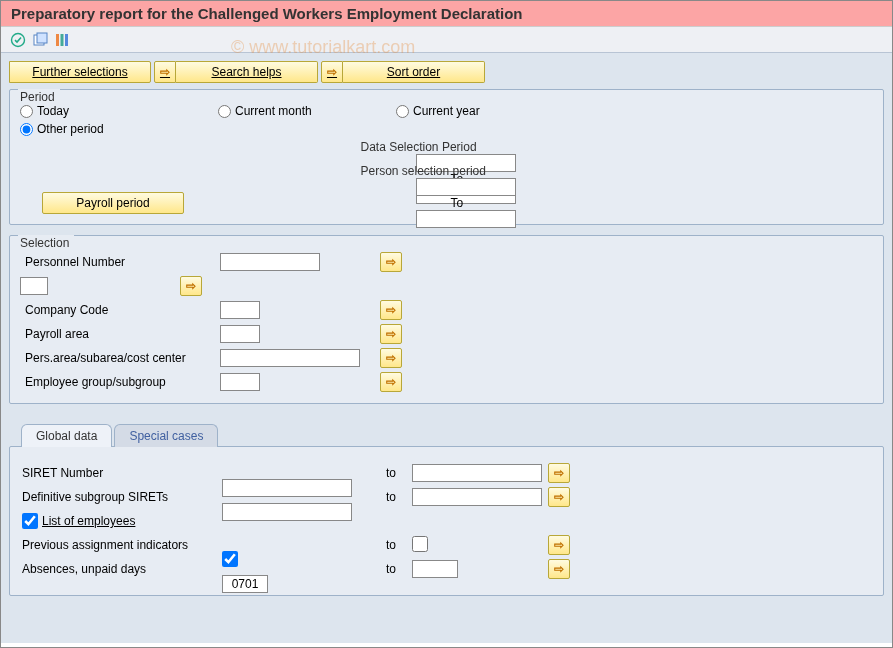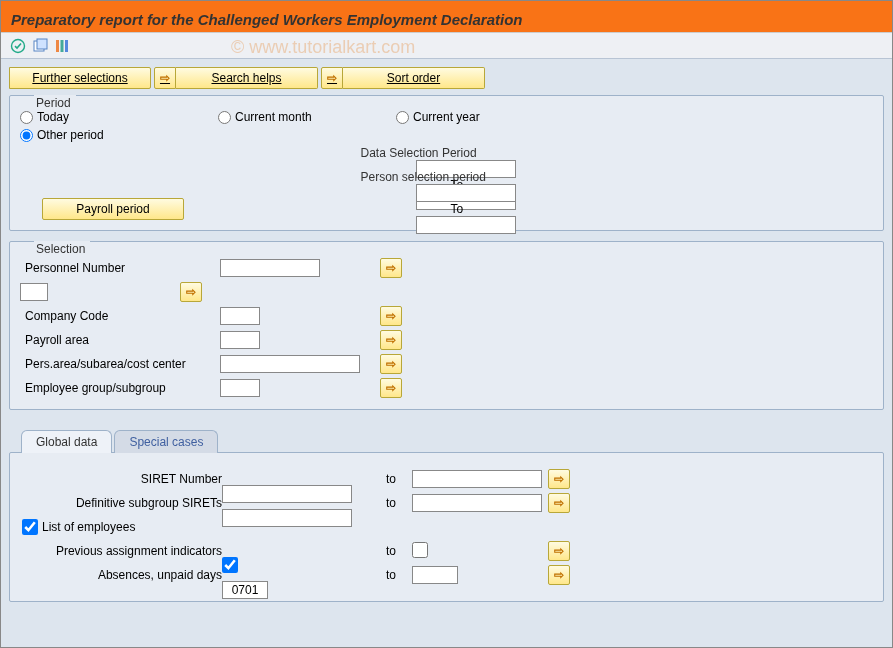--- a/index.html
+++ b/index.html
@@ -7,25 +7,24 @@
       font-family: Arial, Helvetica, sans-serif;
       font-size: 12px;
       background: #fff;
       width: 893px;
       height: 648px;
       overflow: hidden;
       border: 1px solid #888;
       position: relative;
     }
     .title-bar {
-      background: #f97316;
-      padding: 10px 10px 4px 10px;
+      background: #fca5a5;
+      padding: 4px 10px 4px 10px;
       font-size: 15px;
       font-weight: bold;
-      font-style: italic;
       color: #333;
       border-bottom: 1px solid #ccc;
     }
     .toolbar {
       background: #eef0f4;
       padding: 4px 8px;
       border-bottom: 1px solid #b8c4d4;
       display: flex;
       gap: 4px;
       align-items: center;
@@ -76,21 +75,21 @@
     }
     .groupbox {
       border: 1px solid #9eb2c9;
       background: #e7ecf3;
       margin-bottom: 10px;
       border-radius: 2px;
       position: relative;
     }
     .group-title {
       position: absolute;
-      top: -1px; left: 24px;
+      top: -1px; left: 8px;
       background: #e7ecf3;
       padding: 1px 5px 0 2px;
       font-size: 12px;
       color: #333;
     }
     .group-body {
       padding: 14px 10px 10px 10px;
     }
     .radio-row { display: flex; gap: 8px; margin-bottom: 4px; }
     .radio-opt { display: flex; align-items: center; gap: 4px; }
@@ -149,21 +148,21 @@
     }
     .tab.active { background: #eef2f8; color: #333; font-weight: normal; }
     .tab-panel {
       border: 1px solid #9eb2c9;
       background: #e7ecf3;
       padding: 14px 12px;
       margin-top: -1px;
       border-radius: 2px;
     }
     .gd-row { display: flex; align-items: center; height: 24px; }
-    .gd-label { width: 200px; text-align: right; }
+    .gd-label { width: 200px; }
     .gd-input-wrap { width: 150px; margin-top: 30px; }
     .gd-to { width: 40px; text-align: left; padding-left:14px;}
     .gd-to-input { width: 100px; }
     .gd-mult { width: 100px; display:flex; justify-content:flex-start; padding-left:36px;}
     .chk-input { width: 16px; height:16px; }
     .small-input { width: 46px; background:#fff; border:1px solid #888; height:18px; text-align:center; font-size:12px; }
   </style>
 </head>
 <body>
 
@@ -337,21 +336,21 @@
         <div class="gd-input-wrap"><input class="text-input" style="width: 130px;"></div>
         <div class="gd-to">to</div>
         <div class="gd-to-input"><input class="text-input" style="width: 130px;"></div>
         <div class="gd-mult">
             <div class="mult-btn">
               <span class="arrow-right"></span>
             </div>
           </div>
       </div>
       <div class="gd-row">
-        <label style="display:flex;align-items:center;gap:4px;">
+        <label style="display:flex;align-items:center;gap:4px;text-decoration:underline;">
           <input type="checkbox" class="chk-input" checked="" style="">
           <span>List of employees</span>
         </label>
       </div>
       <div class="gd-row">
         <div class="gd-label">Previous assignment indicators</div>
         <div class="gd-input-wrap"><input type="checkbox" class="chk-input" style="background: rgb(255, 255, 255); border: 1px solid rgb(136, 136, 136);" checked=""></div>
         <div class="gd-to">to</div>
         <div class="gd-to-input"><input type="checkbox" class="chk-input" style="background: rgb(255, 255, 255); border: 1px solid rgb(136, 136, 136);"></div>
         <div class="gd-mult">

